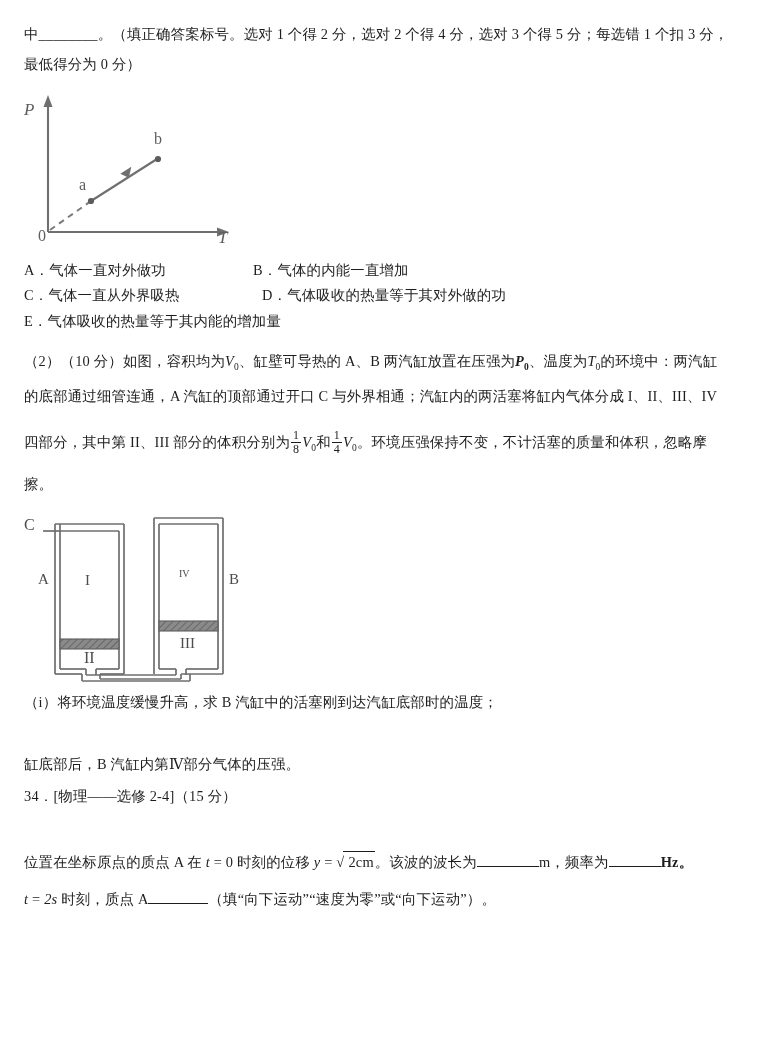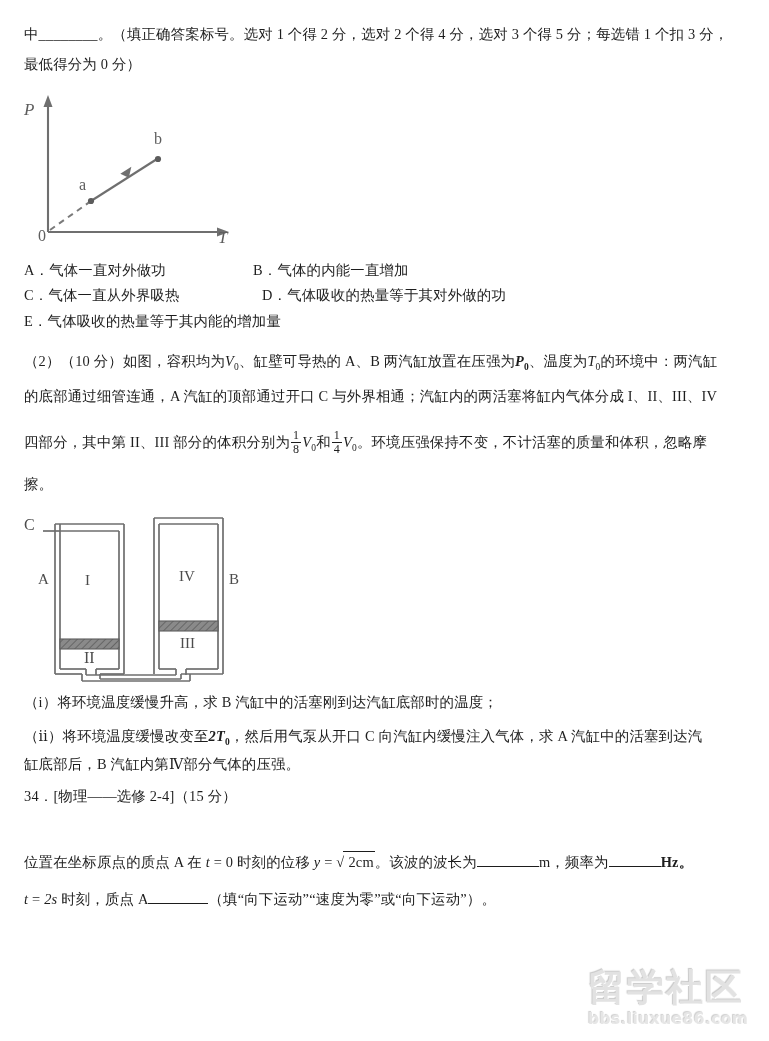--- a/index.html
+++ b/index.html
@@ -241,46 +241,39 @@
       <line x1="166" y1="166" x2="166" y2="173" stroke="#6e6e6e" stroke-width="1.7"></line>
       <line x1="76" y1="171" x2="157" y2="171" stroke="#6e6e6e" stroke-width="1.7"></line>
     </svg>
 
     <div style="position:absolute; left:0px; top:8px; font-size:16px; color:#4c4c4c; font-family:'Liberation Serif',serif;">C</div>
     <div style="position:absolute; left:14px; top:63px; font-size:15px; color:#4c4c4c; font-family:'Liberation Serif',serif;">A</div>
     <div style="position:absolute; left:205px; top:63px; font-size:15px; color:#4c4c4c; font-family:'Liberation Serif',serif;">B</div>
     <div style="position:absolute; left:61px; top:64px; font-size:15px; color:#4c4c4c; font-family:'Liberation Serif',serif;">I</div>
     <div style="position:absolute; left:60px; top:141px; font-size:16px; color:#4c4c4c; font-family:'Liberation Serif',serif;">II</div>
     <div style="position:absolute; left:156px; top:127px; font-size:15px; color:#4c4c4c; font-family:'Liberation Serif',serif;">III</div>
-    <div style="position:absolute; left:155px; top:60px; font-size:15px; color:#4c4c4c; font-family:'Liberation Serif',serif;">IV</div>
+    <div style="position:absolute; left:155px; top:60px; font-size:10px; color:#4c4c4c; font-family:'Liberation Serif',serif;">IV</div>
   </div>
 
   <div class="line" style="left:24px; top:692px;">
     <span>（i）将环境温度缓慢升高，求 B 汽缸中的活塞刚到达汽缸底部时的温度；</span>
   </div>
 
-  <div class="line" style="left:24px; top:726px;">
-    <span>（ⅱ）将环境温度缓慢改变至</span><span class="bold-ital"><span>2T</span><span class="sub">0</span></span><span>，然后用气泵从开口 C 向汽缸内缓慢注入气体，求 A 汽缸中的活塞到达汽</span>
-  </div>
 
   <div class="line" style="left:24px; top:754px;">
     <span>缸底部后，B 汽缸内第Ⅳ部分气体的压强。</span>
   </div>
 
   <div class="line" style="left:24px; top:786px;">
     <span>34．[物理——选修 2-4]（15 分）</span>
   </div>
 
 
   <div class="line" style="left:24px; top:851px;">
     <span>位置在坐标原点的质点 A 在 </span><span class="ital">t</span><span> = </span><span>0</span><span> 时刻的位移 </span><span class="ital">y</span><span> = </span><span>√</span><span class="sqrt">2cm</span><span>。该波的波长为</span><span class="blank" style="width:62px;"></span><span>m，频率为</span><span class="blank" style="width:52px;"></span><span style="font-weight:bold;">Hz。</span>
   </div>
 
   <div class="line" style="left:24px; top:889px;">
     <span class="ital">t</span><span> = </span><span class="ital">2s</span><span> 时刻，质点 A</span><span class="blank" style="width:60px;"></span><span>（填“向下运动”“速度为零”或“向下运动”）。</span>
   </div>
 
-  <div id="watermark">
-    <div class="wm-main">留学社区</div>
-    <div class="wm-sub">bbs.liuxue86.com</div>
-  </div>
 
 </div>
 
 </body></html>

